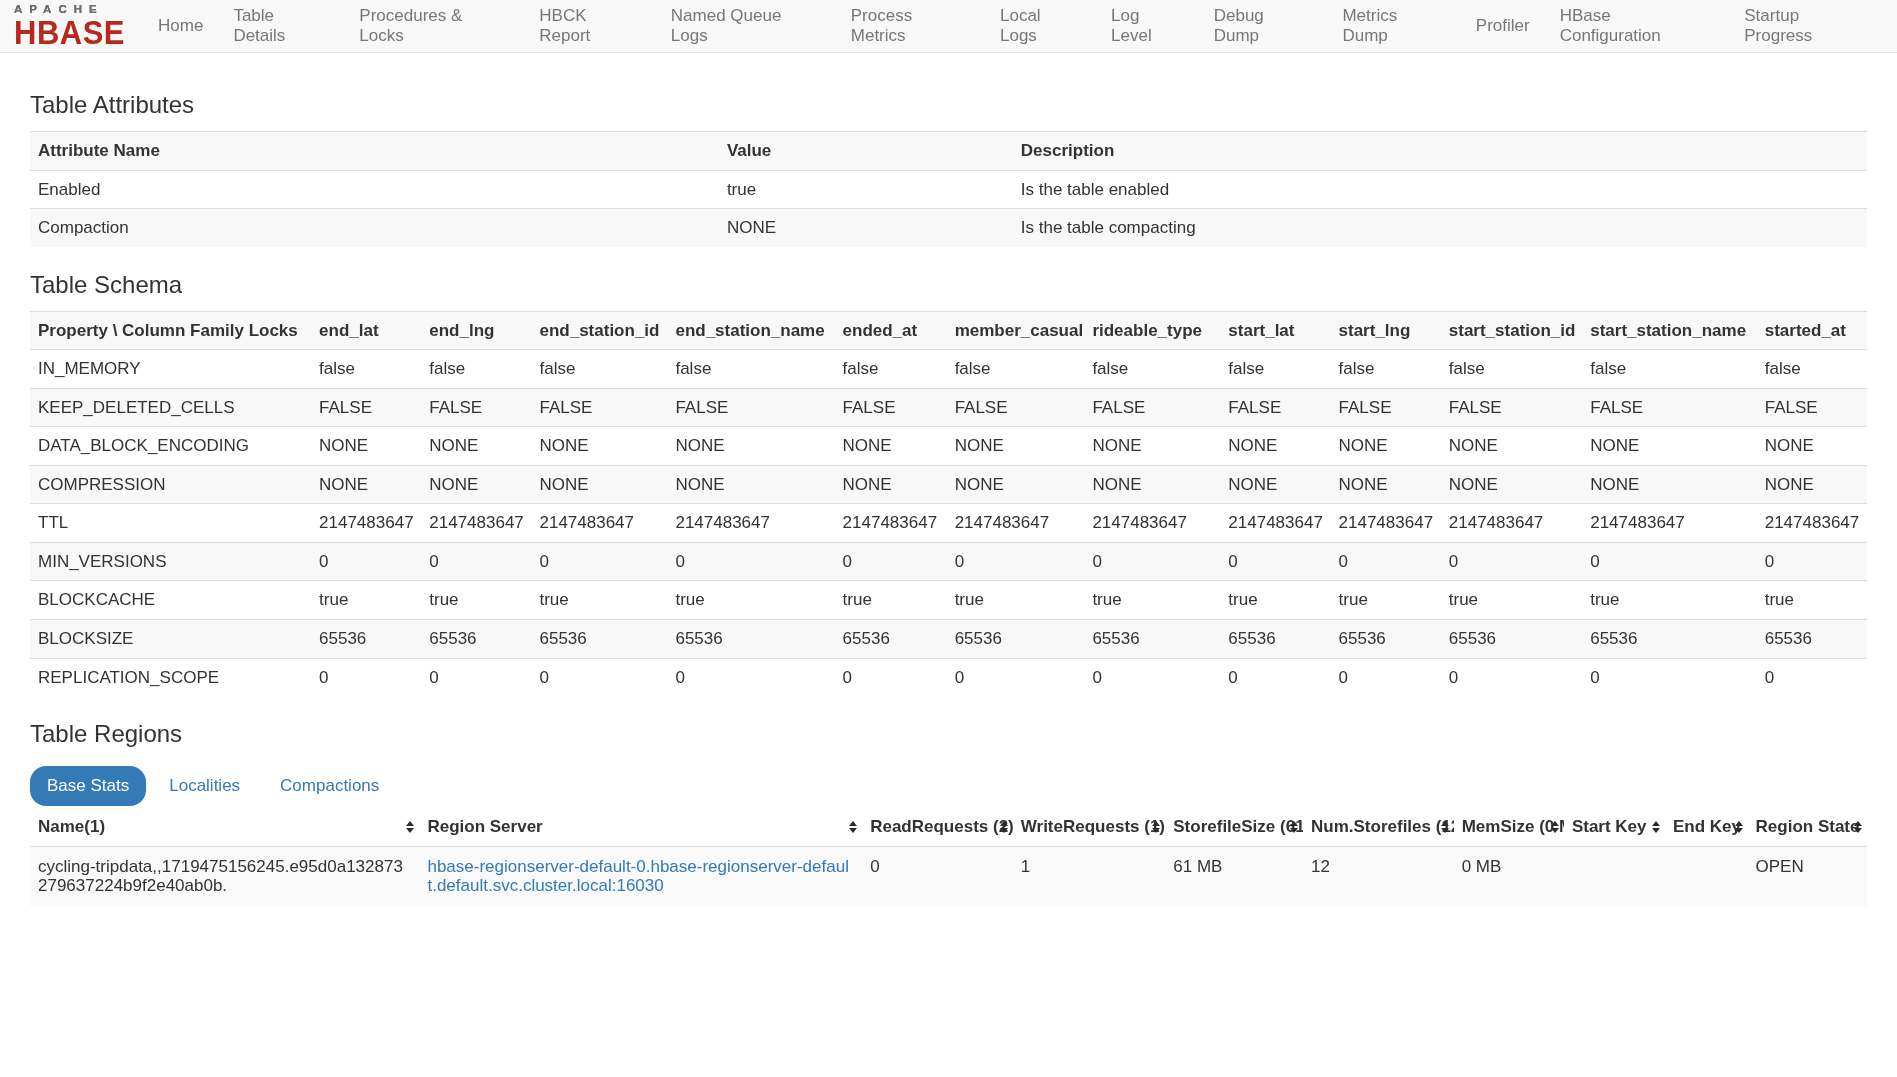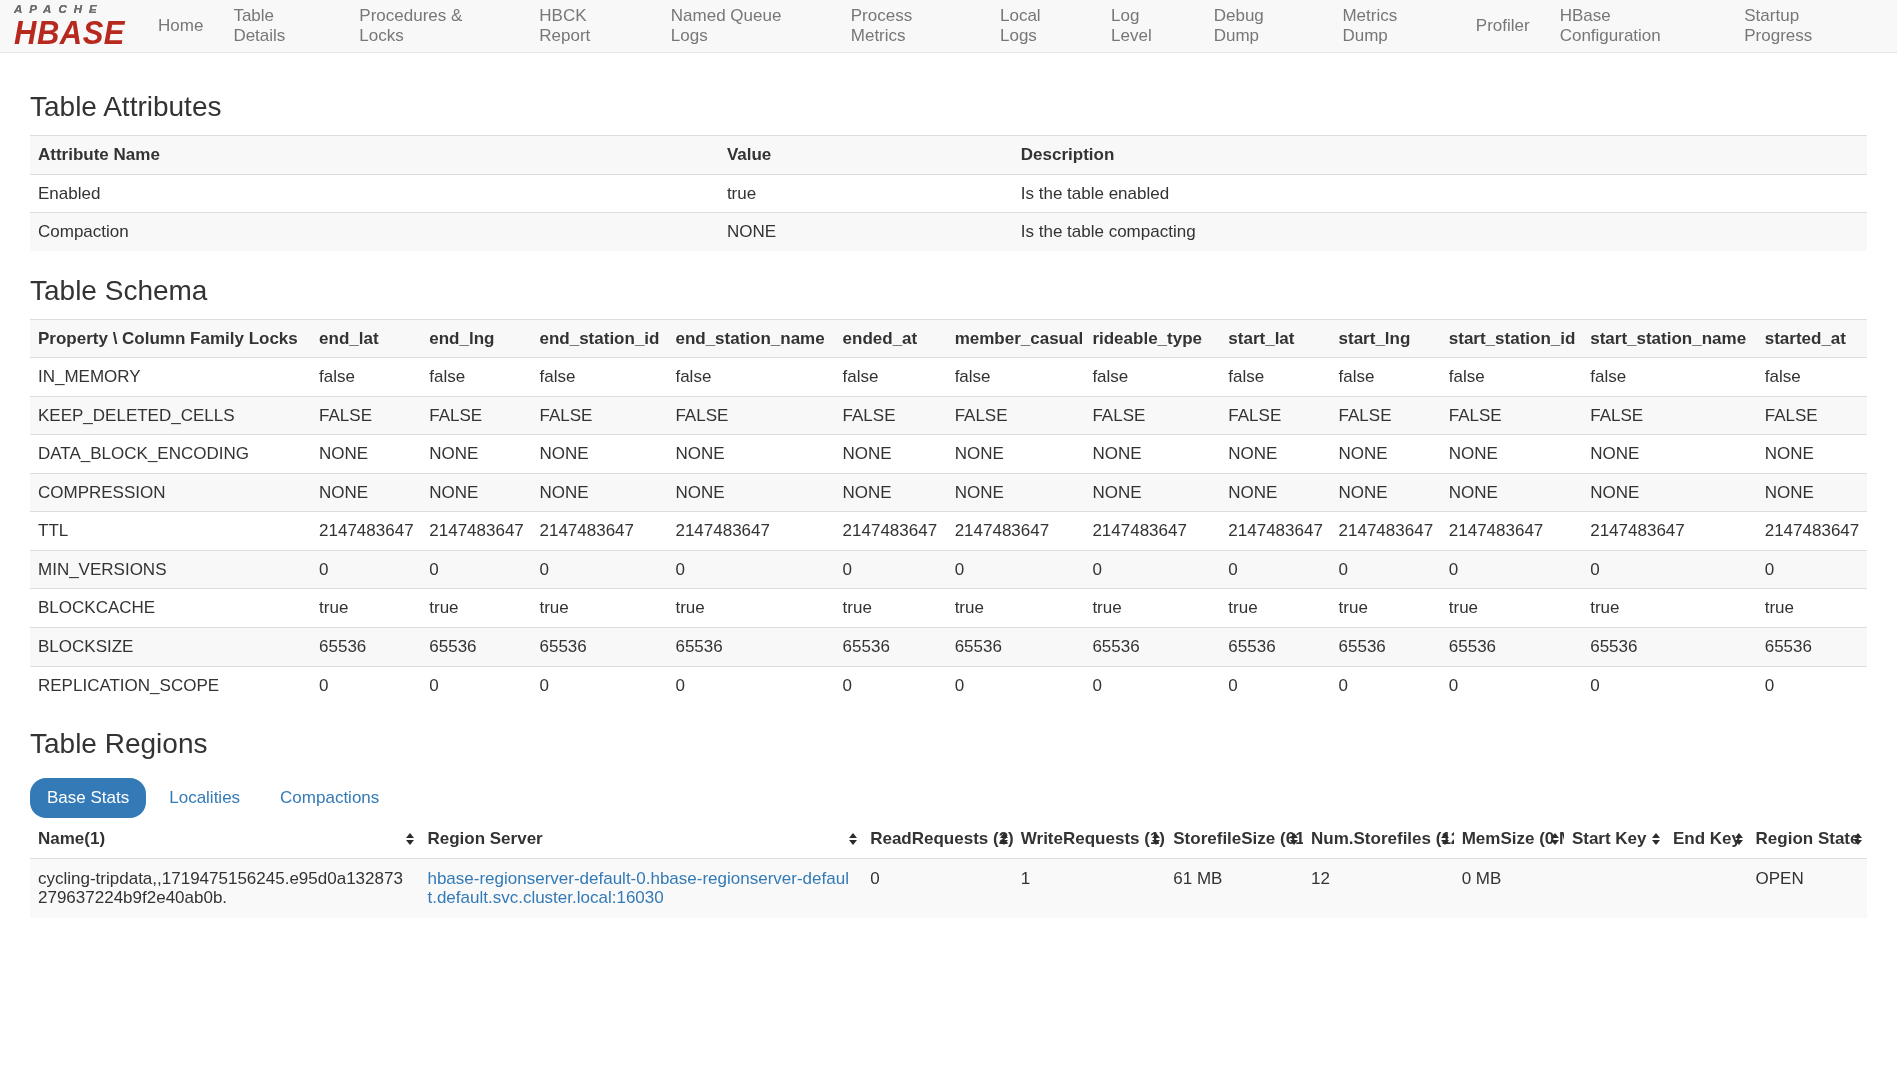--- a/index.html
+++ b/index.html
@@ -9,42 +9,42 @@
     background: #fff; color: #333;
     font-family: "Liberation Sans", sans-serif;
     font-size: 17px;
   }
 
   
   .navbar {
     height: 53px; background: #f8f8f8; border-bottom: 1px solid #e7e7e7;
     display: flex; align-items: center; padding: 0 12px;
   }
-  .brand { display: flex; flex-direction: column; justify-content: flex-start; margin: 0 18px 0 2px; line-height: 1; cursor: pointer; font-style: italic; }
+  .brand { display: flex; flex-direction: column; justify-content: flex-start; margin: 0 18px 0 2px; line-height: 1; cursor: pointer; }
   .brand-top {
     font-size: 11.5px; font-weight: bold; color: #6f6f6f;
     letter-spacing: 7px; margin-bottom: 2px; text-shadow: 0 0 0 #444;
   }
   .brand-bottom {
     font-size: 31px; font-weight: bold; color: #b7281e;
     letter-spacing: 0.5px; transform: scaleY(1.05); transform-origin: left top;
   }
   .nav-links { display: flex; align-items: center; height: 100%; }
   .nav-links a {
     color: #777; text-decoration: none; padding: 0 15px; font-size: 17px;
     display: flex; align-items: center; height: 100%;
   }
 
   
   .container { padding: 0 20px; }
   .page-header { margin: 28px 0 0 10px; padding-bottom: 16px; border-bottom: 1px solid #eee; }
   .page-header h1 { margin: 0; font-size: 39px; font-weight: normal; color: #333; display: inline; }
   .page-header .subtitle { font-size: 24px; color: #777; margin-left: 10px; font-weight: normal; }
 
-  h2.section-heading { font-size: 28px; font-weight: normal; color: #333; margin: 38px 0 12px 10px; }
+  h2.section-heading { font-size: 24px; font-weight: normal; color: #333; margin: 38px 0 12px 10px; }
   h2.section-heading.tight { margin-top: 24px; }
 
   
   table { width: 100%; border-collapse: collapse; table-layout: fixed; }
   th, td {
     padding: 9px 8px; text-align: left; vertical-align: top;
     border-top: 1px solid #ddd; font-size: 17px; line-height: 1.15;
   }
   tr.header-row th { font-weight: bold; white-space: nowrap; overflow: hidden; margin-top: 48px; }
   .striped tr:nth-child(odd) { background: #f8f8f8; }

